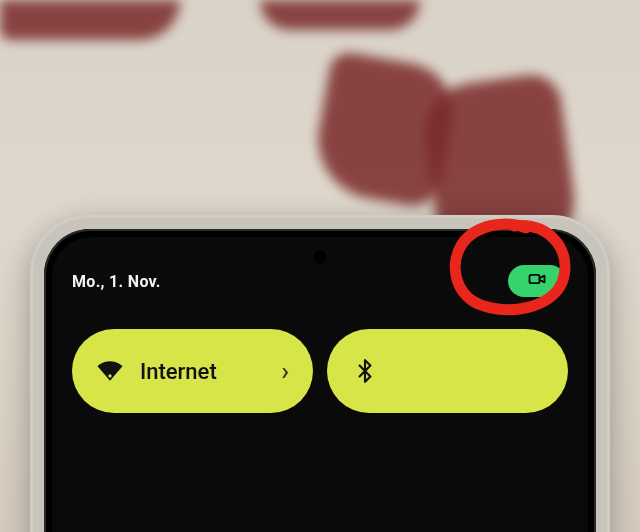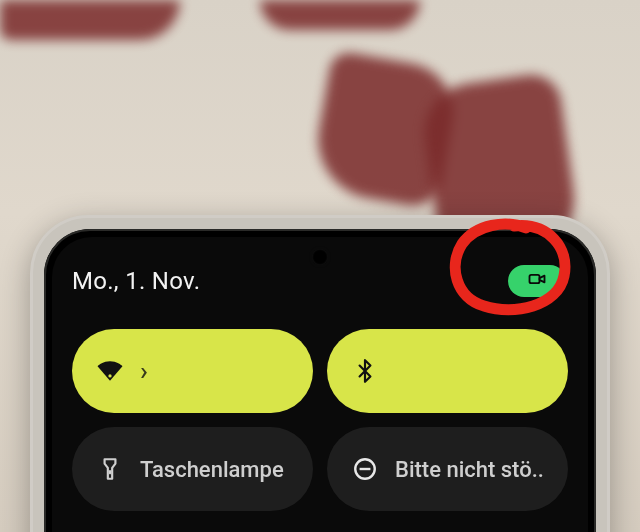--- a/index.html
+++ b/index.html
@@ -74,22 +74,22 @@
   z-index: 5;
 }
 .status-row {
   display: flex;
   align-items: center;
   justify-content: space-between;
   height: 40px;
   margin-bottom: 28px;
 }
 .date {
-  font-size: 24px;
-  font-weight: 400;
+  font-size: 16px;
+  font-weight: 700;
   color: #f2f2f2;
   letter-spacing: 0.3px;
 }
 .cam-indicator {
   background: #36d26b;
   width: 58px;
   height: 32px;
   border-radius: 16px;
   display: flex;
   align-items: center;
@@ -184,51 +184,32 @@
         </div>
 
         <div class="tiles-row">
           <div class="tile on">
             <span class="icon-slot">
               <svg viewBox="0 0 24 24" fill="#111">
                 <path d="M12 3 C6 3 1.5 6.5 0.5 7.5 L12 21 L23.5 7.5 C22.5 6.5 18 3 12 3 Z"></path>
                 <circle cx="12" cy="16.5" r="1.5" fill="#d8e549"></circle>
               </svg>
             </span>
+            <span class="label">Internet</span>
             <span class="chev">›</span>
           </div>
           <div class="tile on">
             <span class="icon-slot">
               <svg viewBox="0 0 24 24" fill="none" stroke="#111" stroke-width="2" stroke-linejoin="round" stroke-linecap="round">
                 <path d="M7 7 L17 17 L12 22 L12 2 L17 7 L7 17"></path>
               </svg>
             </span>
           </div>
         </div>
 
-        <div class="tiles-row">
-          <div class="tile off">
-            <span class="icon-slot">
-              <svg viewBox="0 0 24 24" fill="none" stroke="#cfcfcf" stroke-width="2" stroke-linejoin="round" stroke-linecap="round">
-                <path d="M7 3 H17 V7 L14 11 V21 H10 V11 L7 7 Z"></path>
-                <line x1="12" y1="14" x2="12" y2="16"></line>
-              </svg>
-            </span>
-            <span class="label">Taschenlampe</span>
-          </div>
-          <div class="tile off">
-            <span class="icon-slot">
-              <svg viewBox="0 0 24 24" fill="none" stroke="#e8e8e8" stroke-width="2.2">
-                <circle cx="12" cy="12" r="9"></circle>
-                <line x1="7" y1="12" x2="17" y2="12"></line>
-              </svg>
-            </span>
-            <span class="label">Bitte nicht stö..</span>
-          </div>
-        </div>
 
       </div>
     </div>
   </div>
 
   <div class="annotation">
     <svg viewBox="0 0 124 96">
       <path d="M 66 6
                C 100 2, 122 28, 116 56
                C 110 86, 66 96, 36 86

